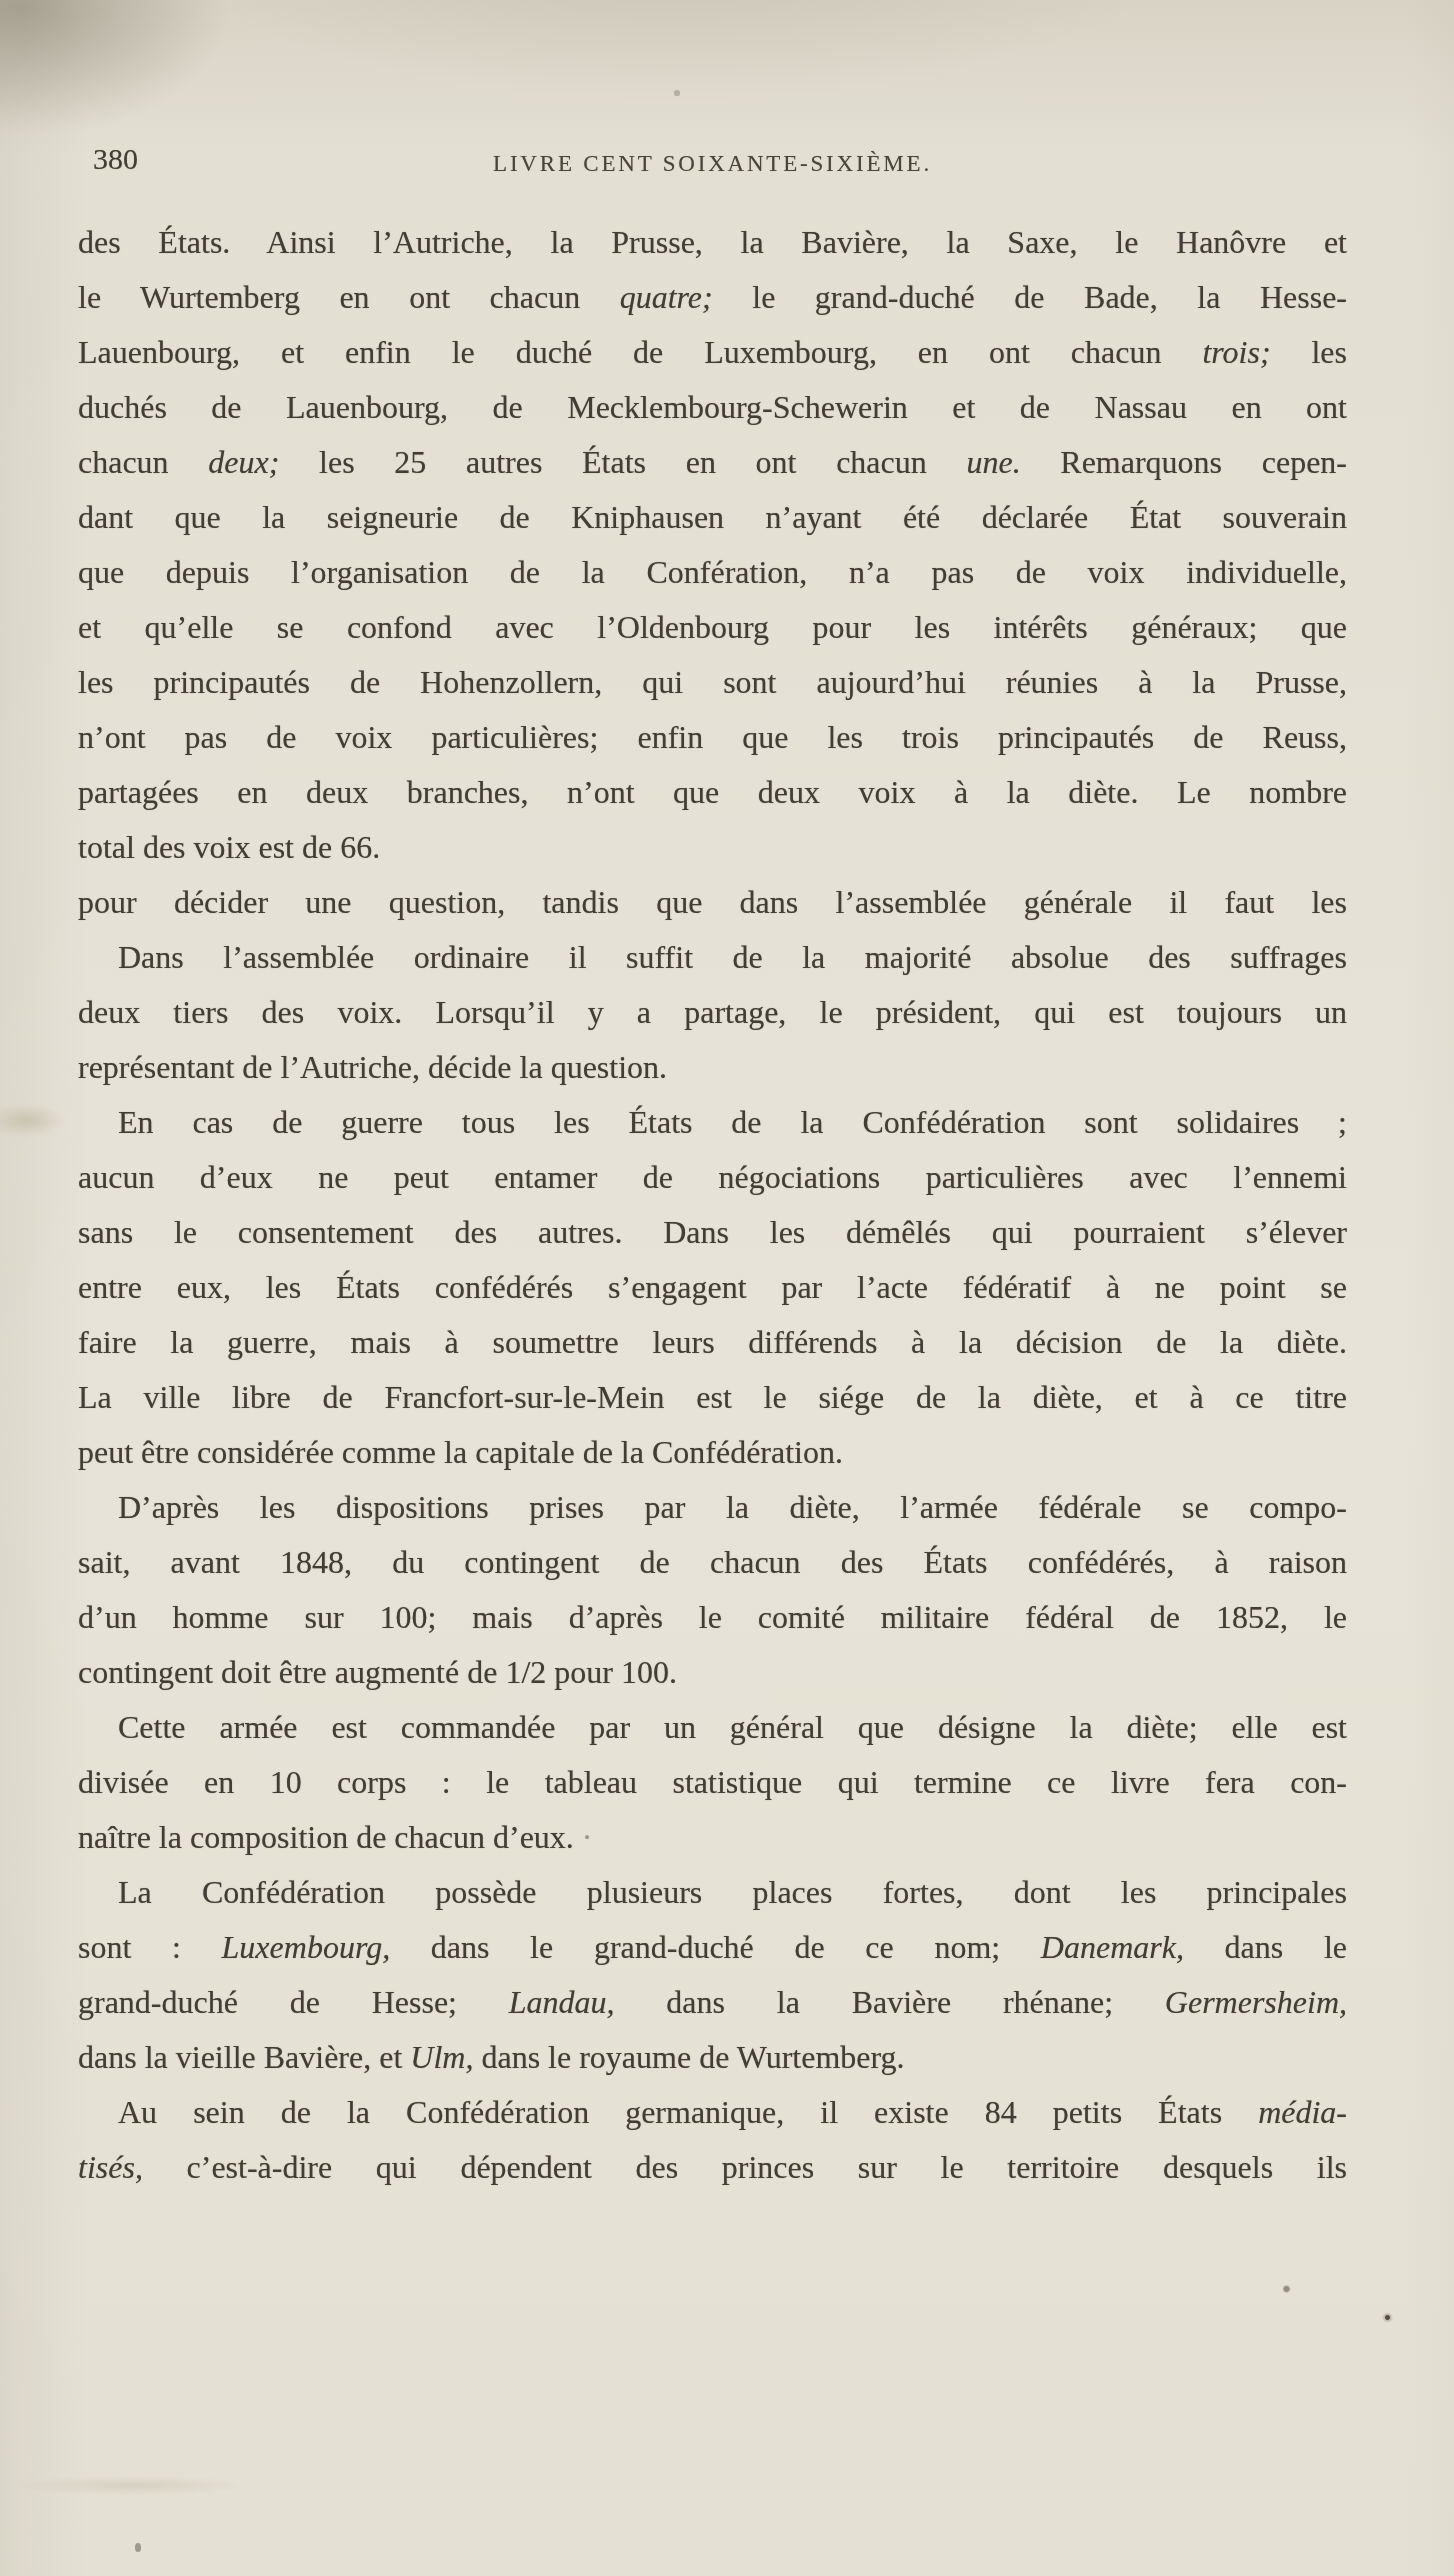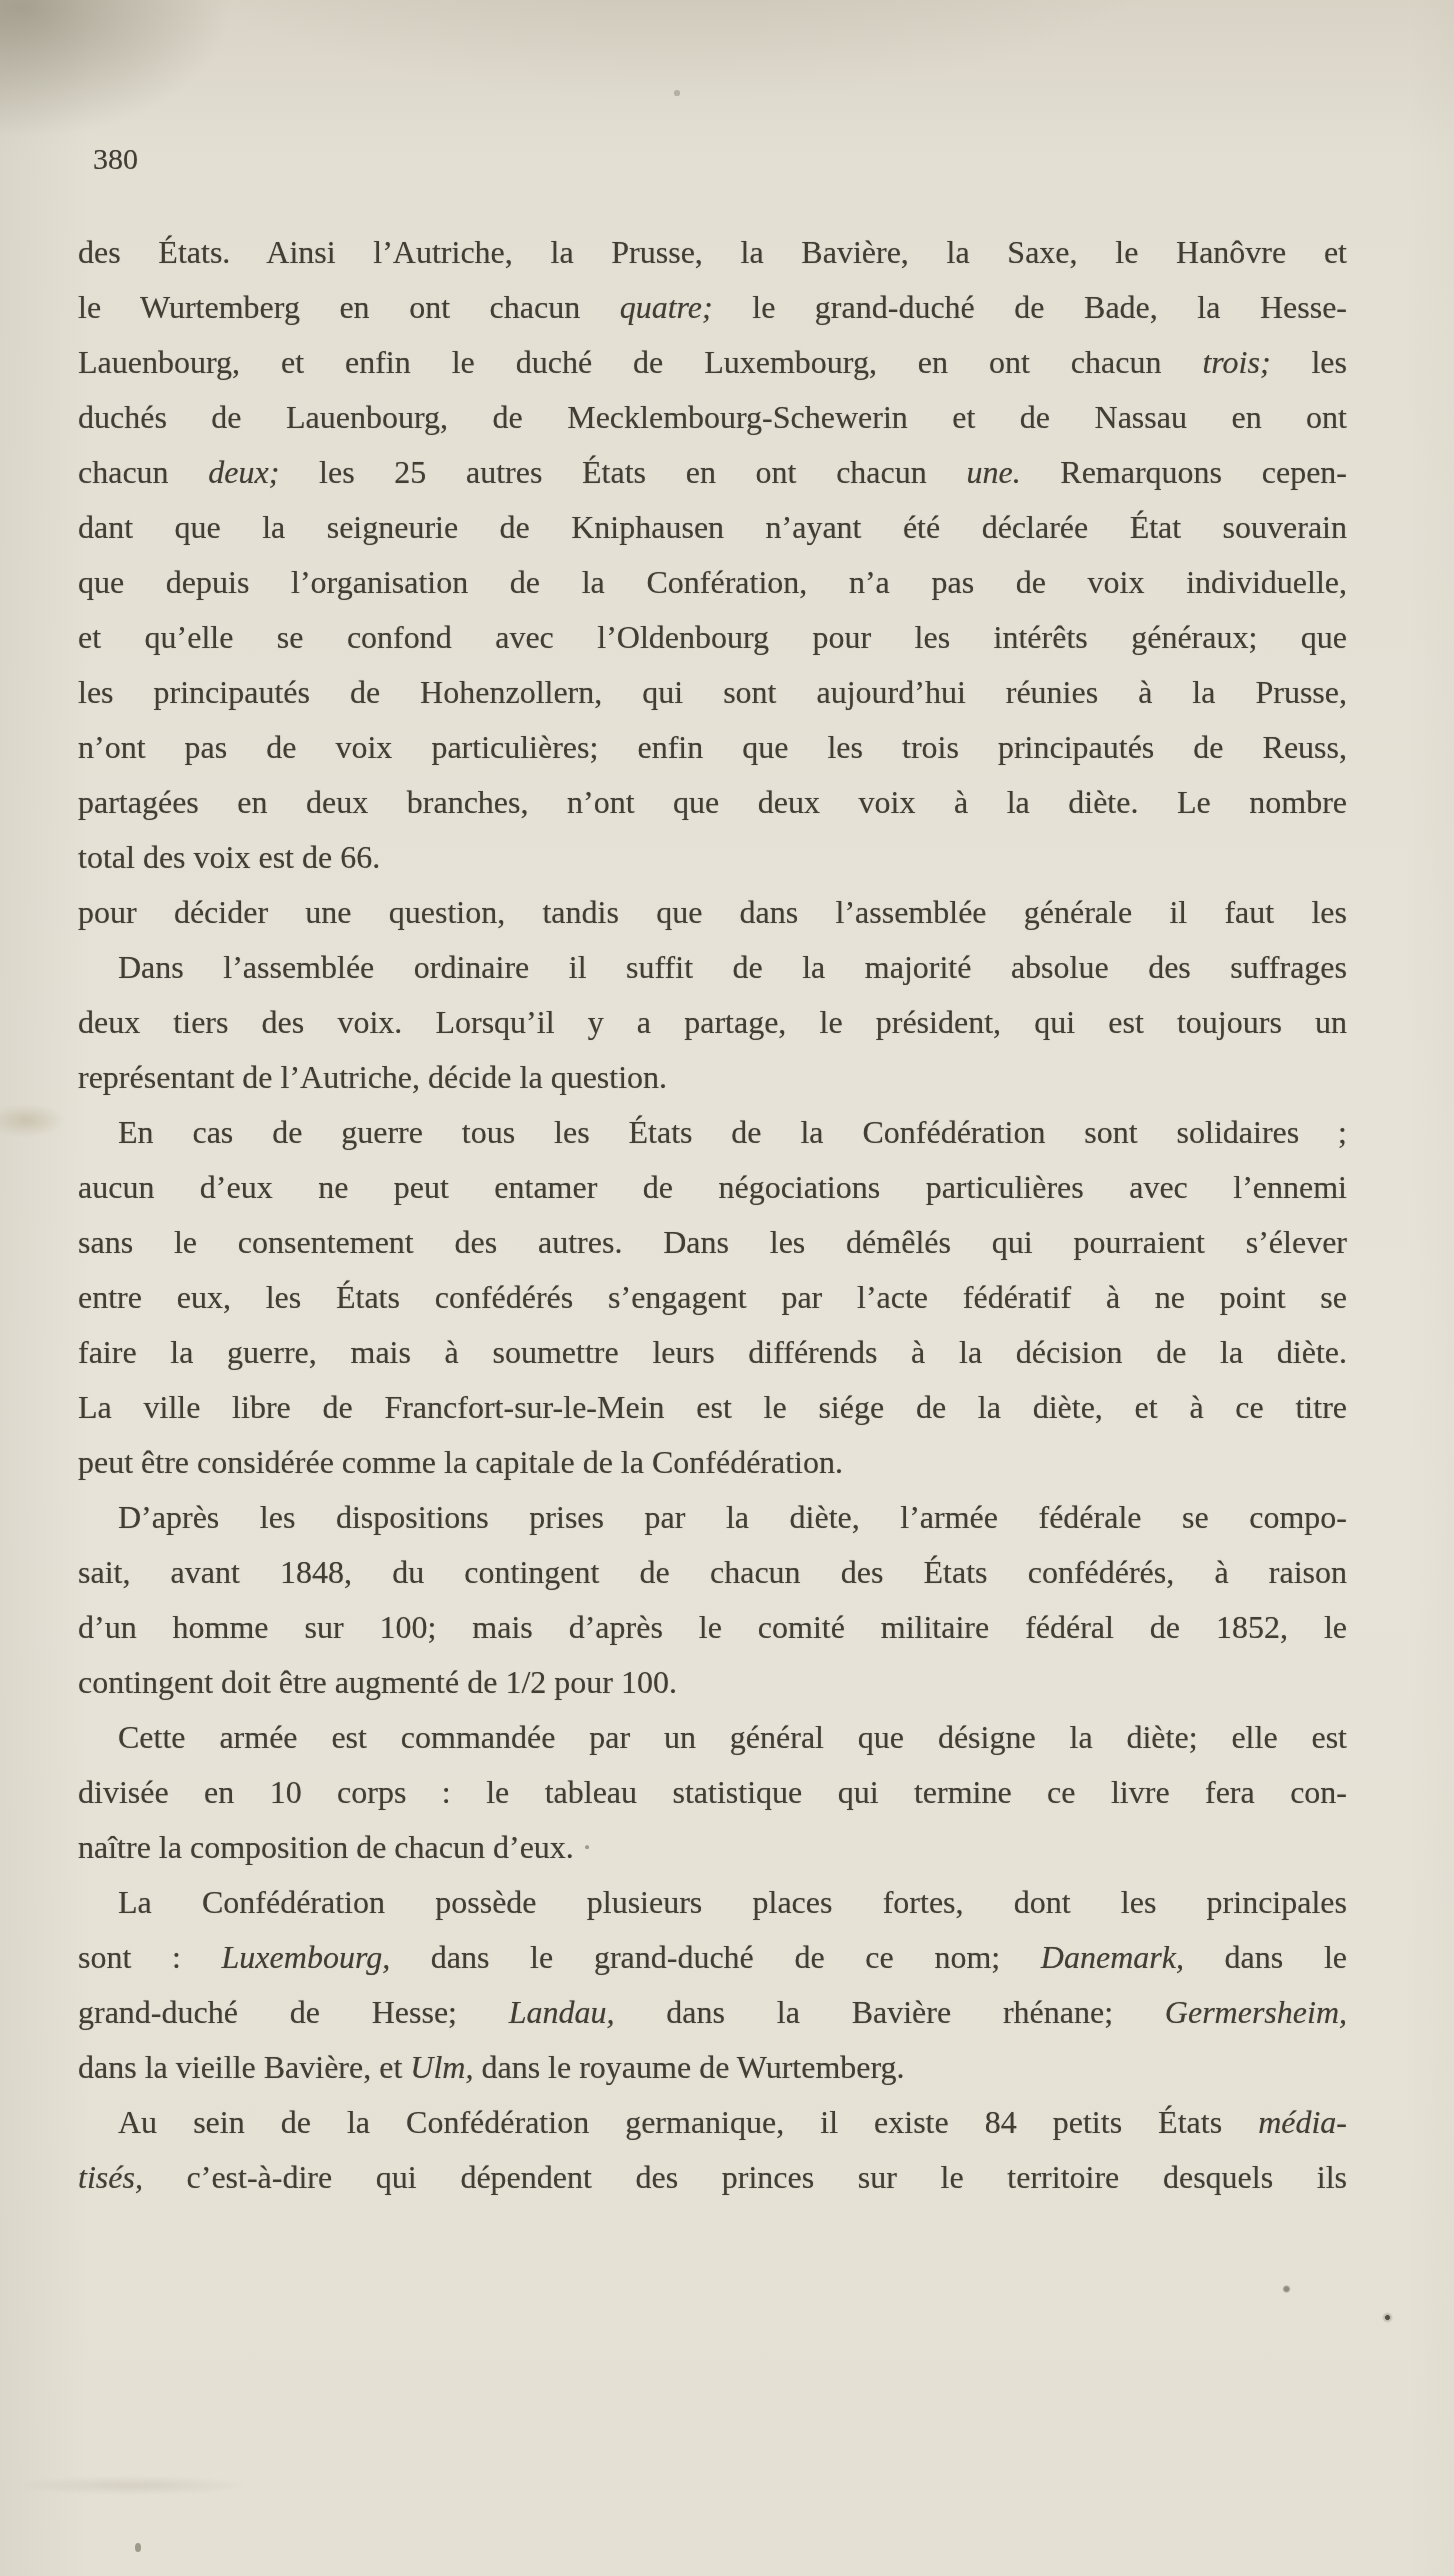--- a/index.html
+++ b/index.html
@@ -22,21 +22,21 @@
     text-shadow:0 0 0.7px rgba(67,62,53,.5);
   }
   #header{
     position:absolute;left:78px;top:144px;width:1269px;
     text-align:center;
     font-size:23px;line-height:40px;letter-spacing:2.8px;
     color:#4b463c;
     text-shadow:0 0 0.7px rgba(70,64,54,.45);
   }
   #bodytext{
-    position:absolute;left:78px;top:225px;width:1269px;
+    position:absolute;left:78px;top:215px;width:1269px;
     font-size:32px;
     text-shadow:0 0 0.9px rgba(67,62,53,.5);
   }
   .line{
     height:55px;line-height:55px;
     text-align:justify;
     text-align-last:justify;
     white-space:normal;
   }
   .line.last{text-align-last:left;}
@@ -53,20 +53,21 @@
   #smudge1{left:-12.8px;top:1104px;width:78px;height:33px;border-radius:50%;
     background:radial-gradient(ellipse, rgba(165,152,118,.35), rgba(165,152,118,0) 70%);filter:blur(1.4px);}
   #smudge2{left:14.2px;top:2476px;width:235px;height:18.5px;border-radius:50%;
     background:radial-gradient(ellipse, rgba(140,133,112,.18), rgba(140,133,112,0) 70%);filter:blur(1.4px);}
 </style>
 </head>
 <body>
 
 <div id="page">
   <div id="pageno">380</div>
+  <div id="header">LIVRE CENT SOIXANTE-SIXIÈME.</div>
   <div id="bodytext">
       <div class="line"><span>des États. Ainsi l’Autriche, la Prusse, la Bavière, la Saxe, le Hanôvre et</span></div>
       <div class="line"><span>le Wurtemberg en ont chacun </span><span class="it">quatre;</span><span> le grand-duché de Bade, la Hesse-</span></div>
       <div class="line"><span>Lauenbourg, et enfin le duché de Luxembourg, en ont chacun </span><span class="it">trois;</span><span> les</span></div>
       <div class="line"><span>duchés de Lauenbourg, de Mecklembourg-Schewerin et de Nassau en ont</span></div>
       <div class="line"><span>chacun </span><span class="it">deux;</span><span> les 25 autres États en ont chacun </span><span class="it">une.</span><span> Remarquons cepen-</span></div>
       <div class="line"><span>dant que la seigneurie de Kniphausen n’ayant été déclarée État souverain</span></div>
       <div class="line"><span>que depuis l’organisation de la Confération, n’a pas de voix individuelle,</span></div>
       <div class="line"><span>et qu’elle se confond avec l’Oldenbourg pour les intérêts généraux; que</span></div>
       <div class="line"><span>les principautés de Hohenzollern, qui sont aujourd’hui réunies à la Prusse,</span></div>

